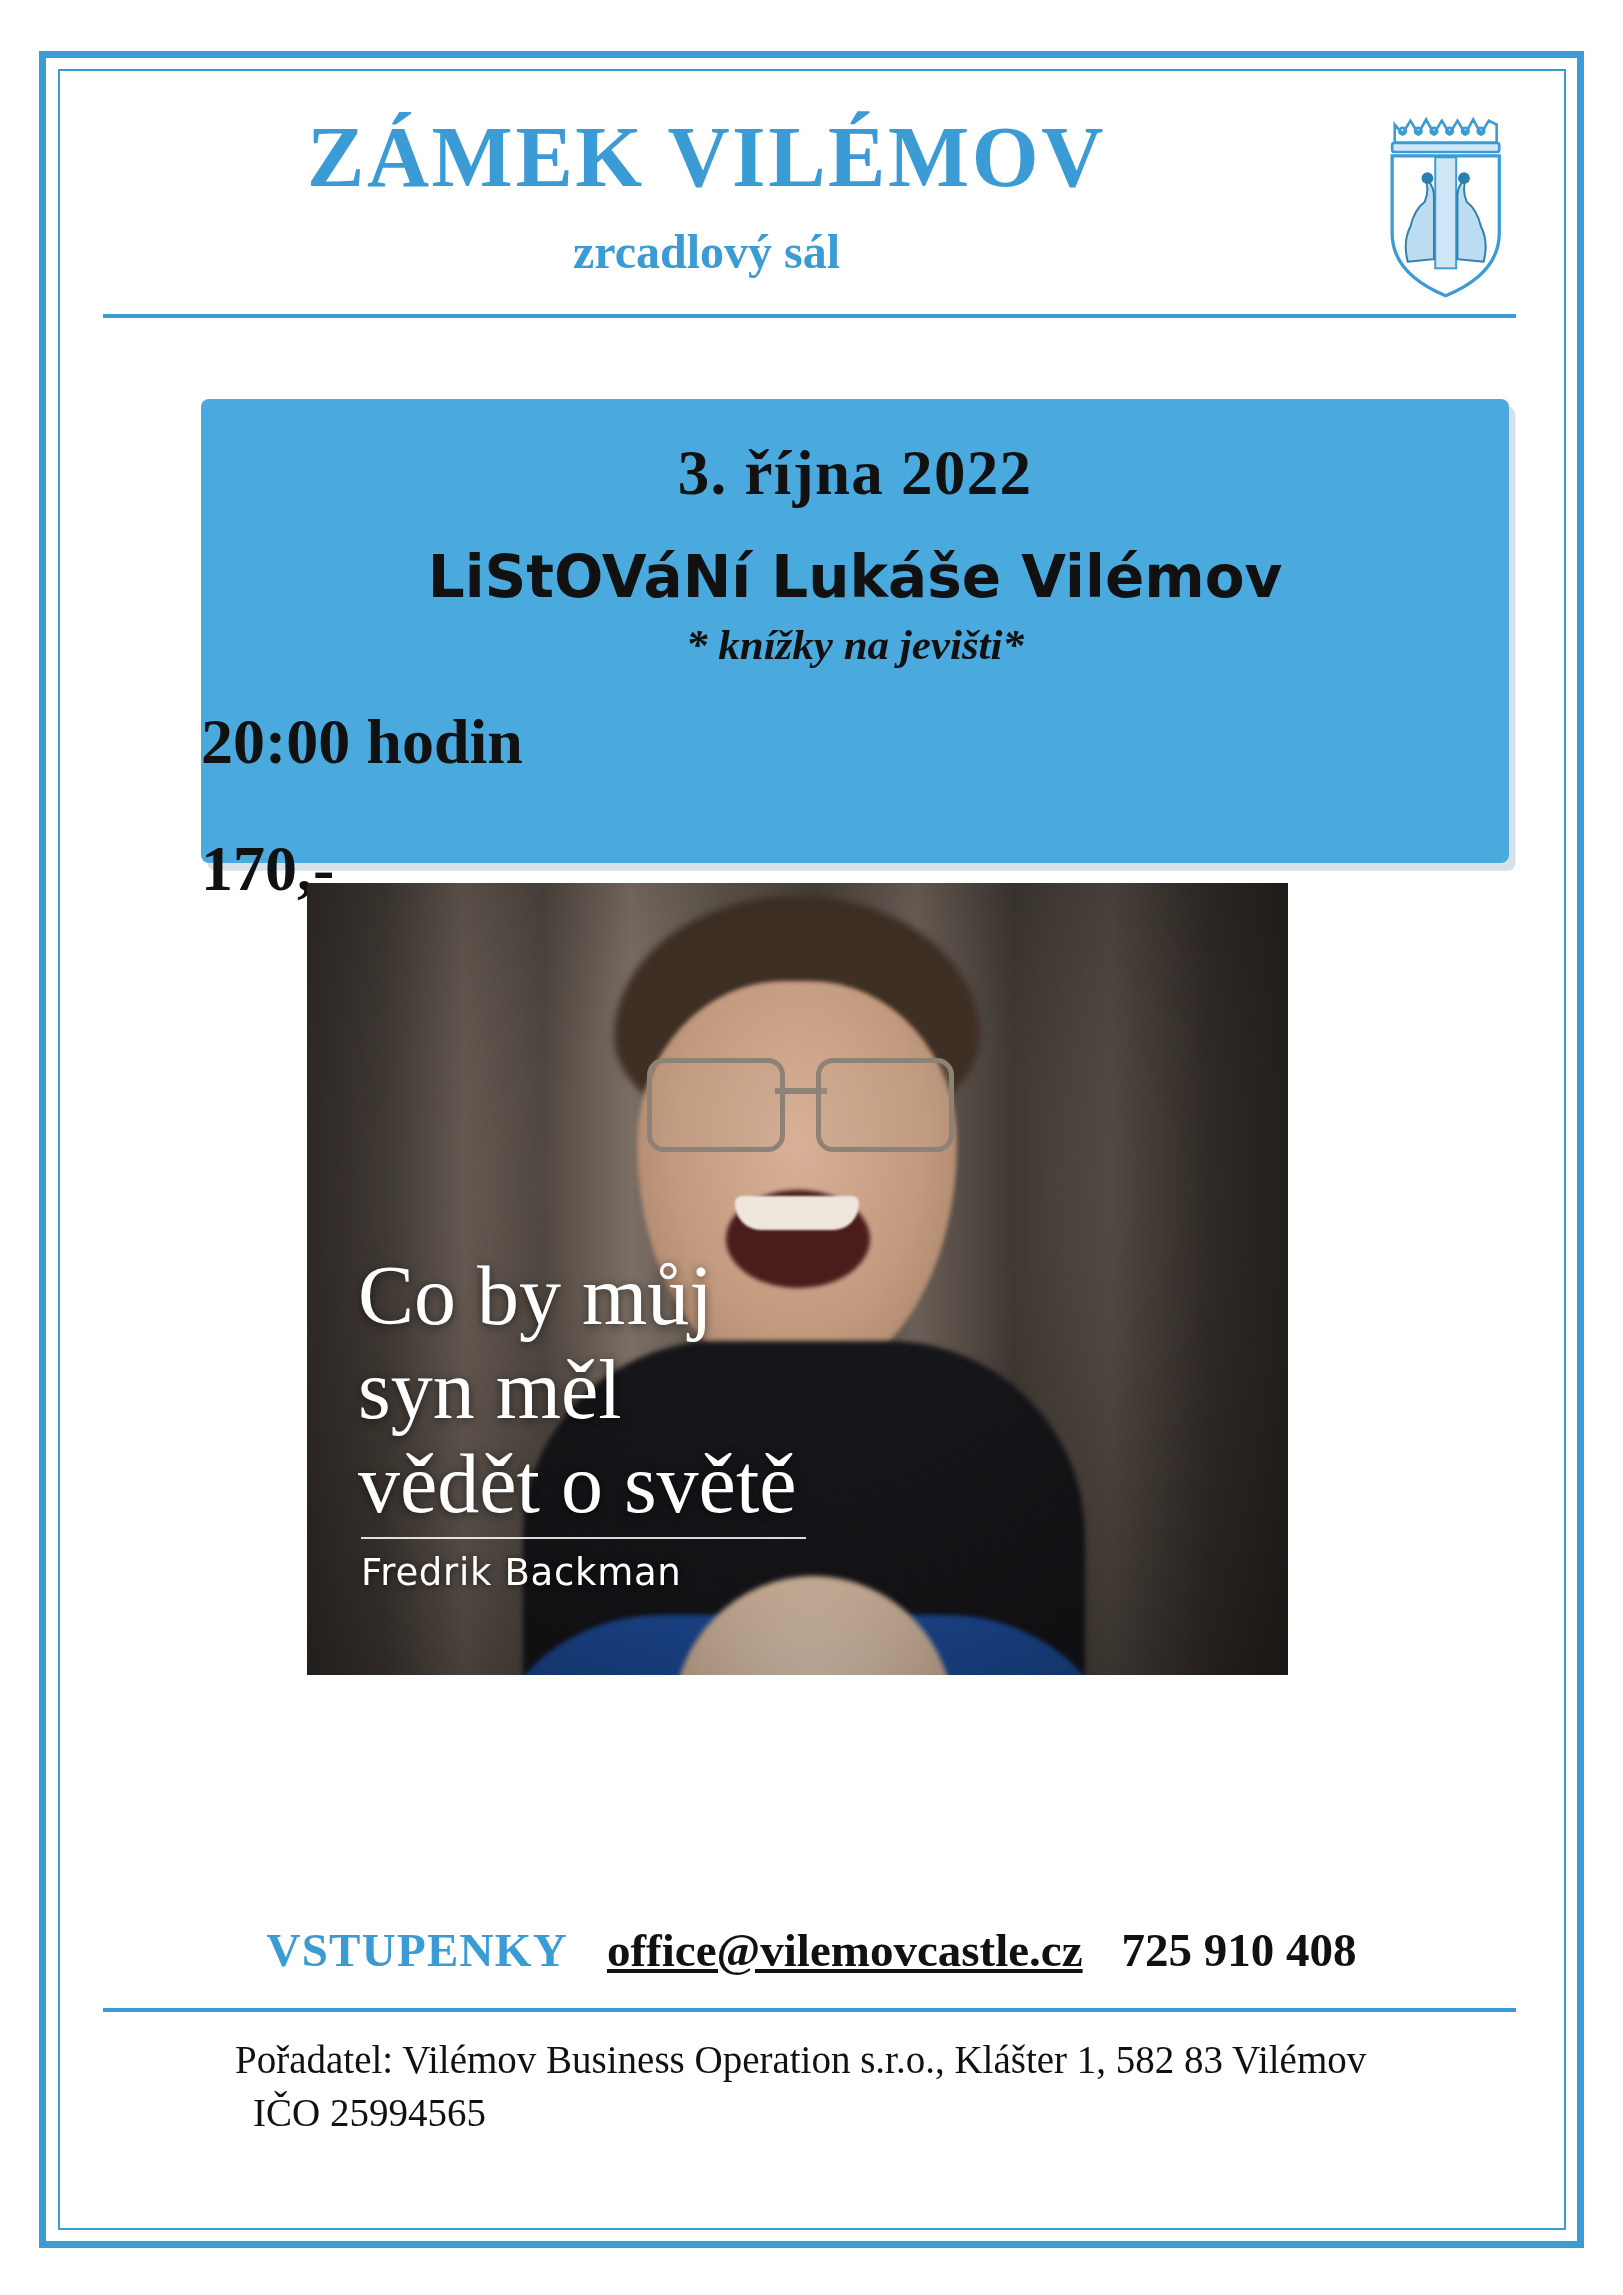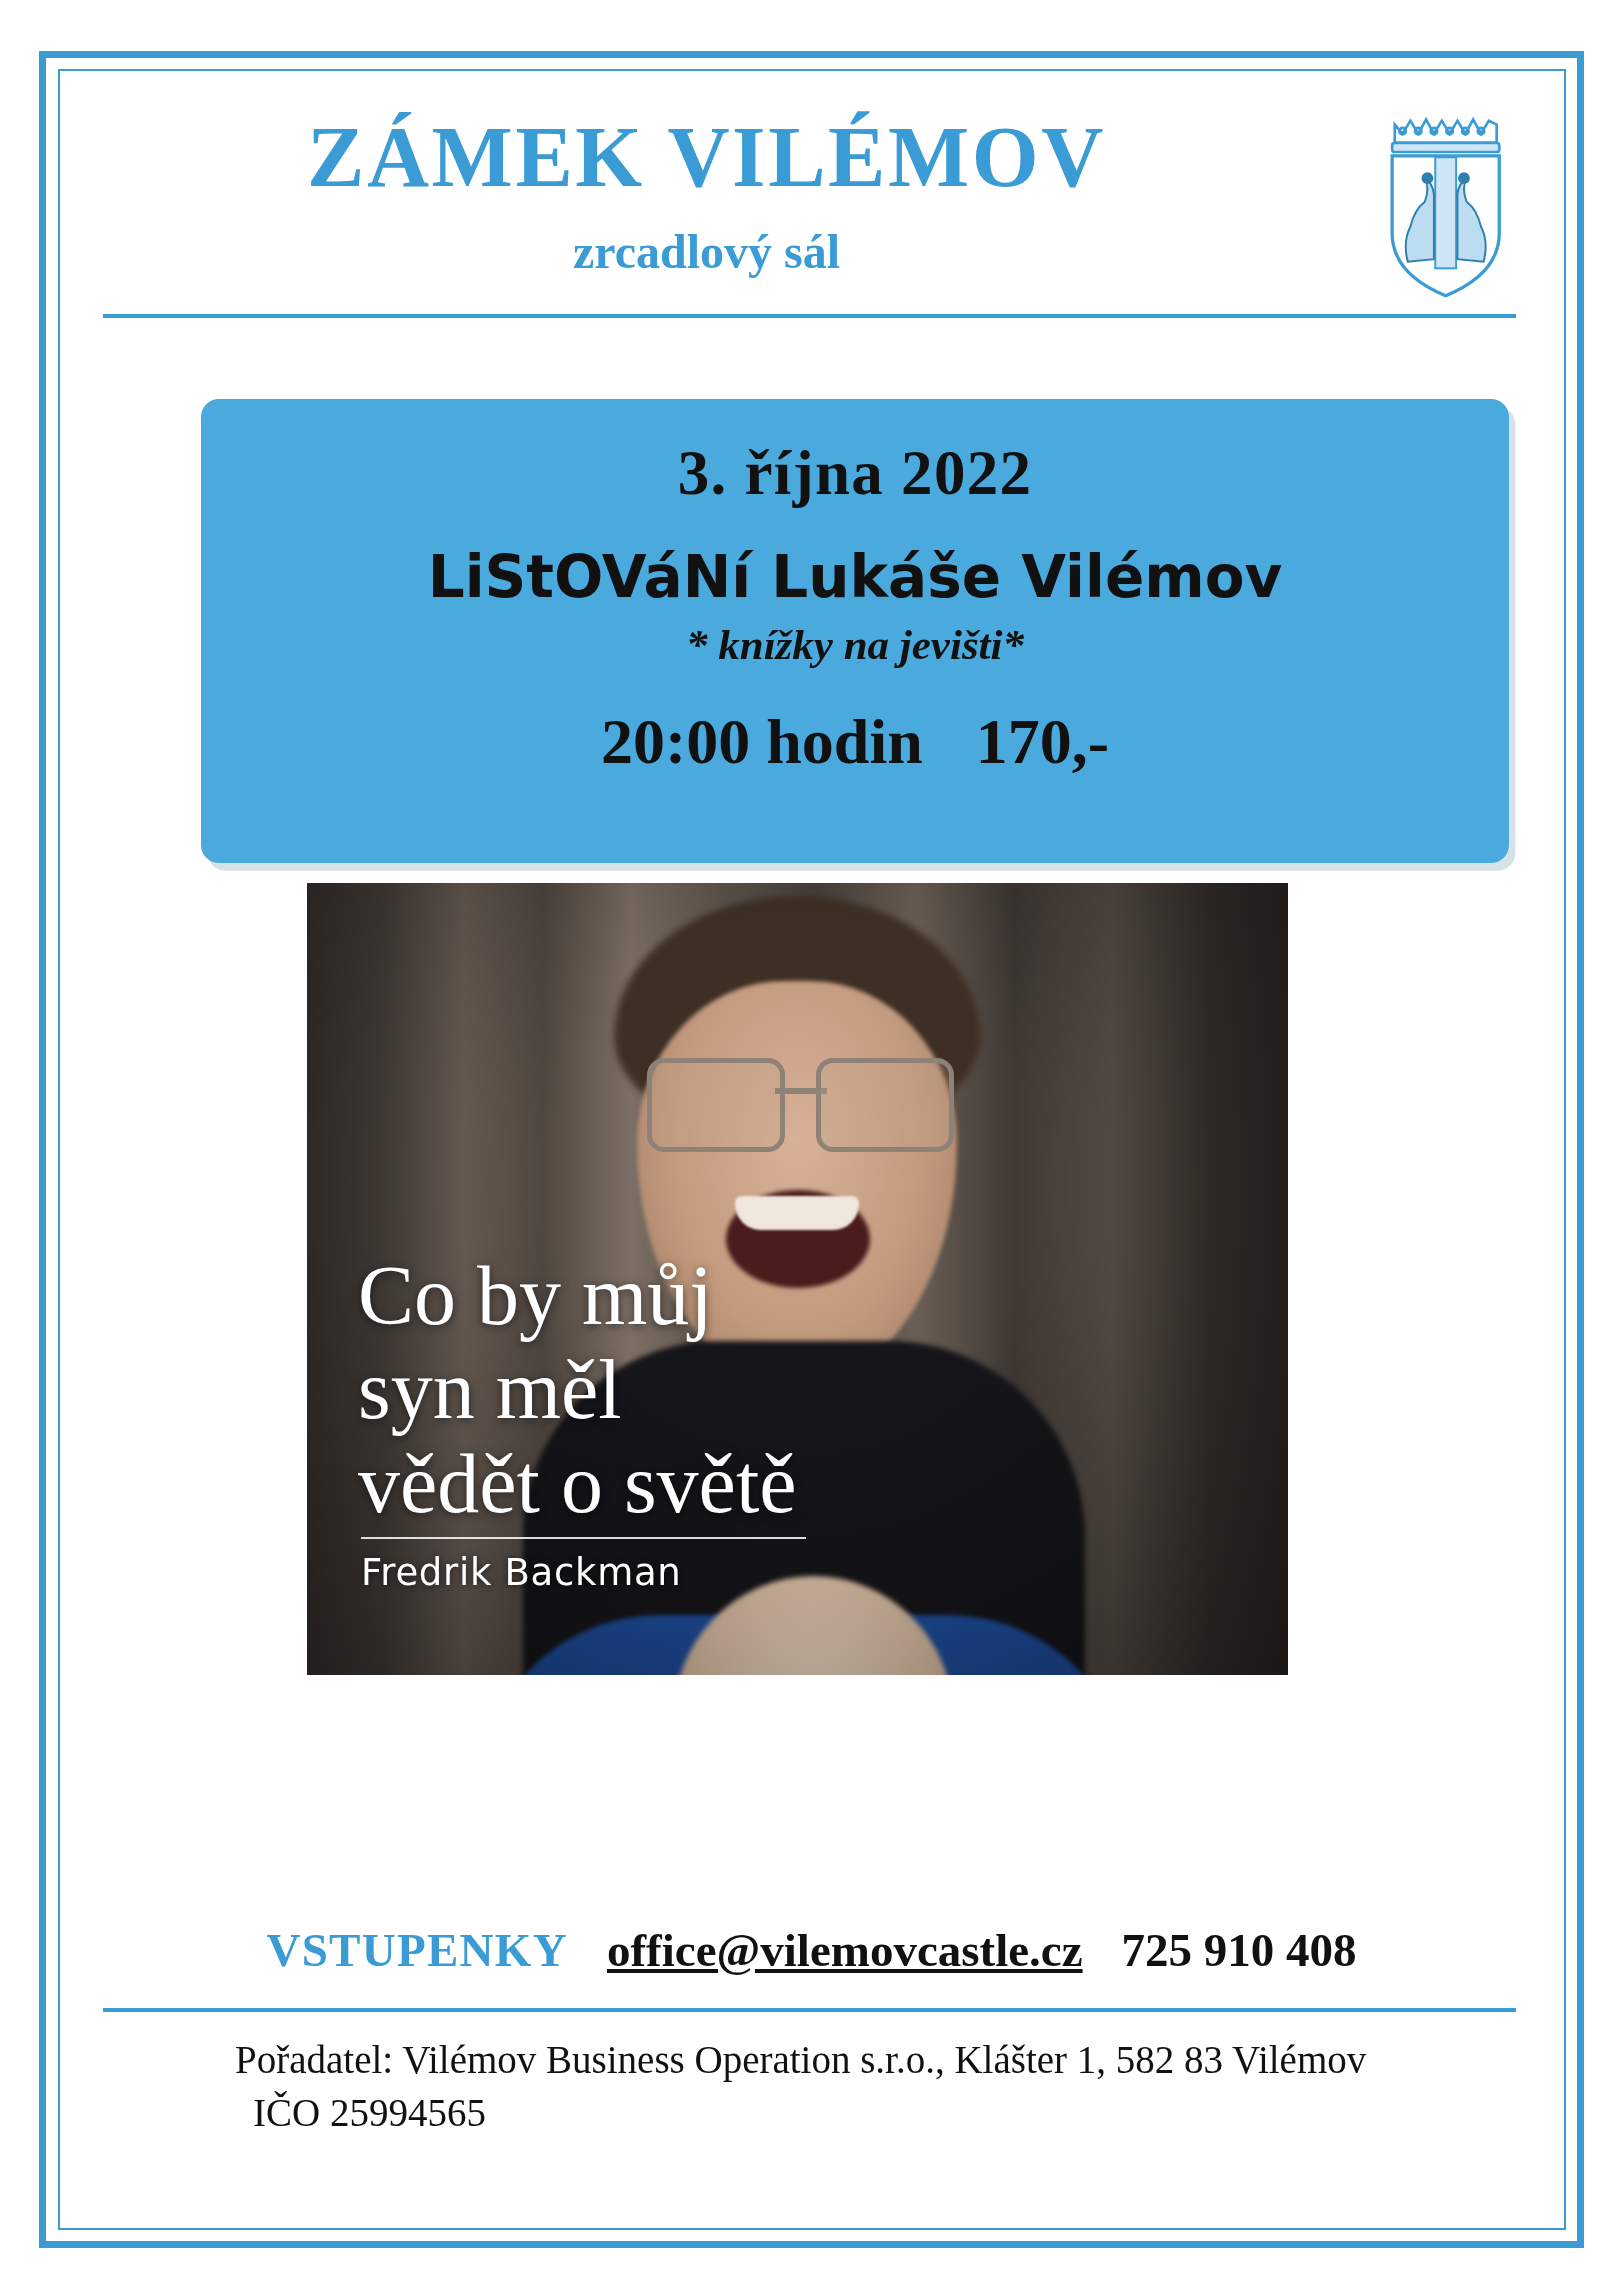--- a/index.html
+++ b/index.html
@@ -100,21 +100,21 @@
   }
 
   
   .event-box {
     position: absolute;
     left: 116px;
     top: 301px;
     width: 1308px;
     height: 464px;
     background: #4aa9dd;
-    border-radius: 18px;
+    border-radius: 8px;
     box-shadow: 6.5px 7.8px 0 rgba(120,160,180,0.30);
   }
   .event-date {
     position: absolute;
     left: 0;
     top: 38px;
     width: 100%;
     text-align: center;
     font-family: "Liberation Serif", serif;
     font-weight: bold;
@@ -147,20 +147,21 @@
   }
   .event-bottom-row {
     position: absolute;
     left: 0;
     top: 306px;
     width: 100%;
     display: flex;
     justify-content: center;
     align-items: baseline;
     gap: 53px;
+    flex-direction: column;
   }
   .event-time, .event-price {
     font-family: "Liberation Serif", serif;
     font-weight: bold;
     font-size: 64px;
     color: #111111;
   }
 
   
   .photo {

